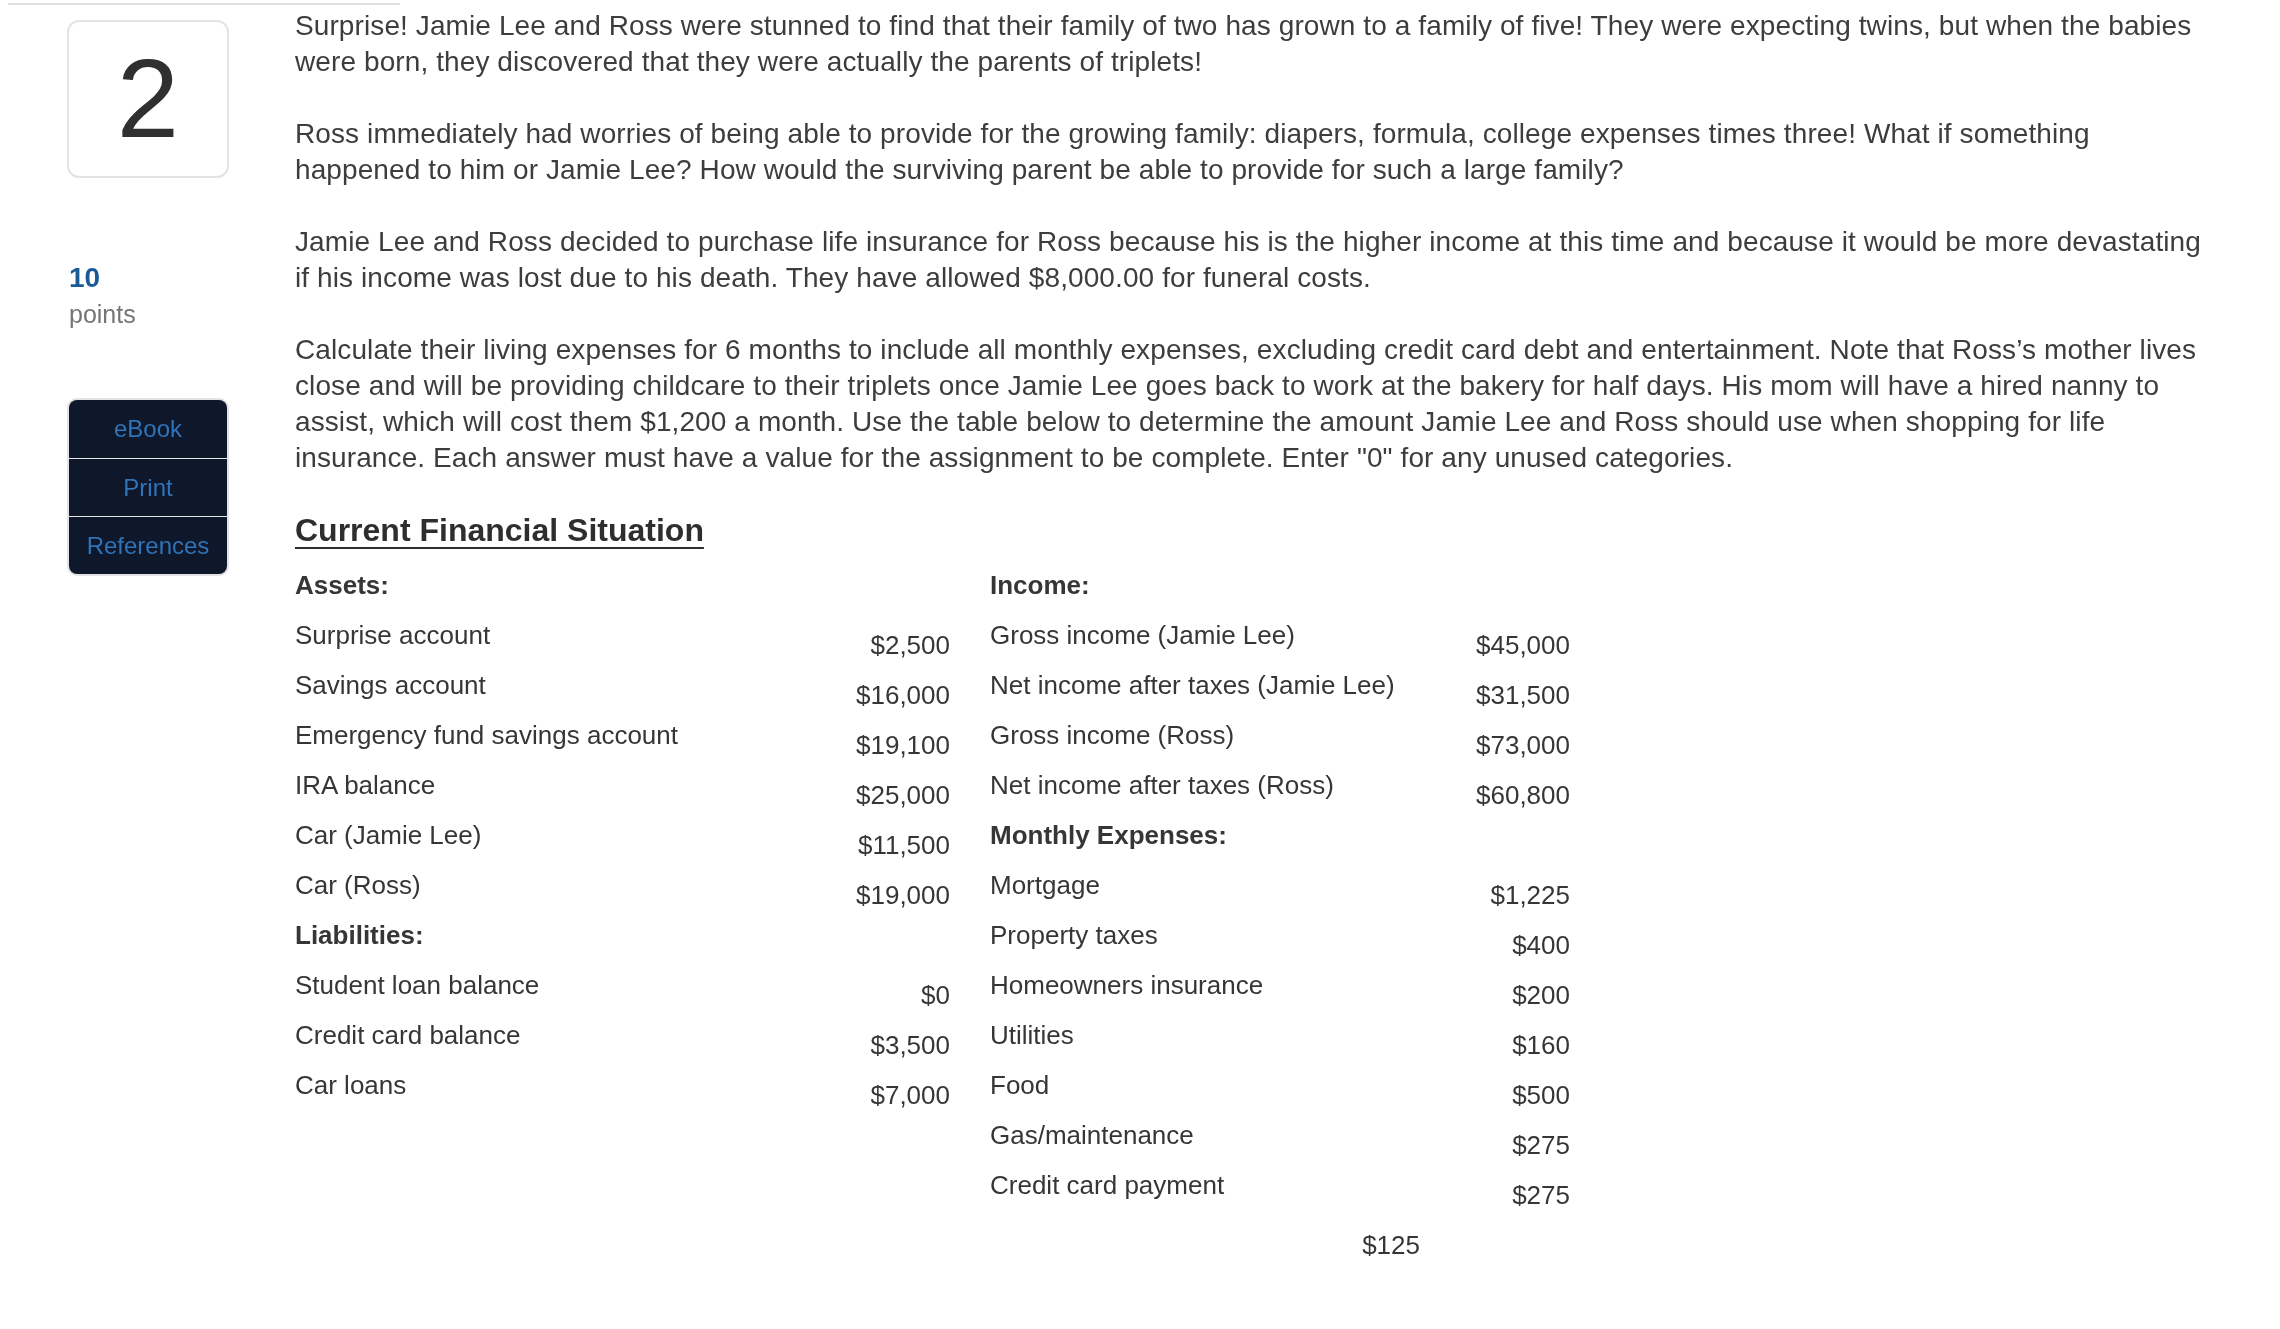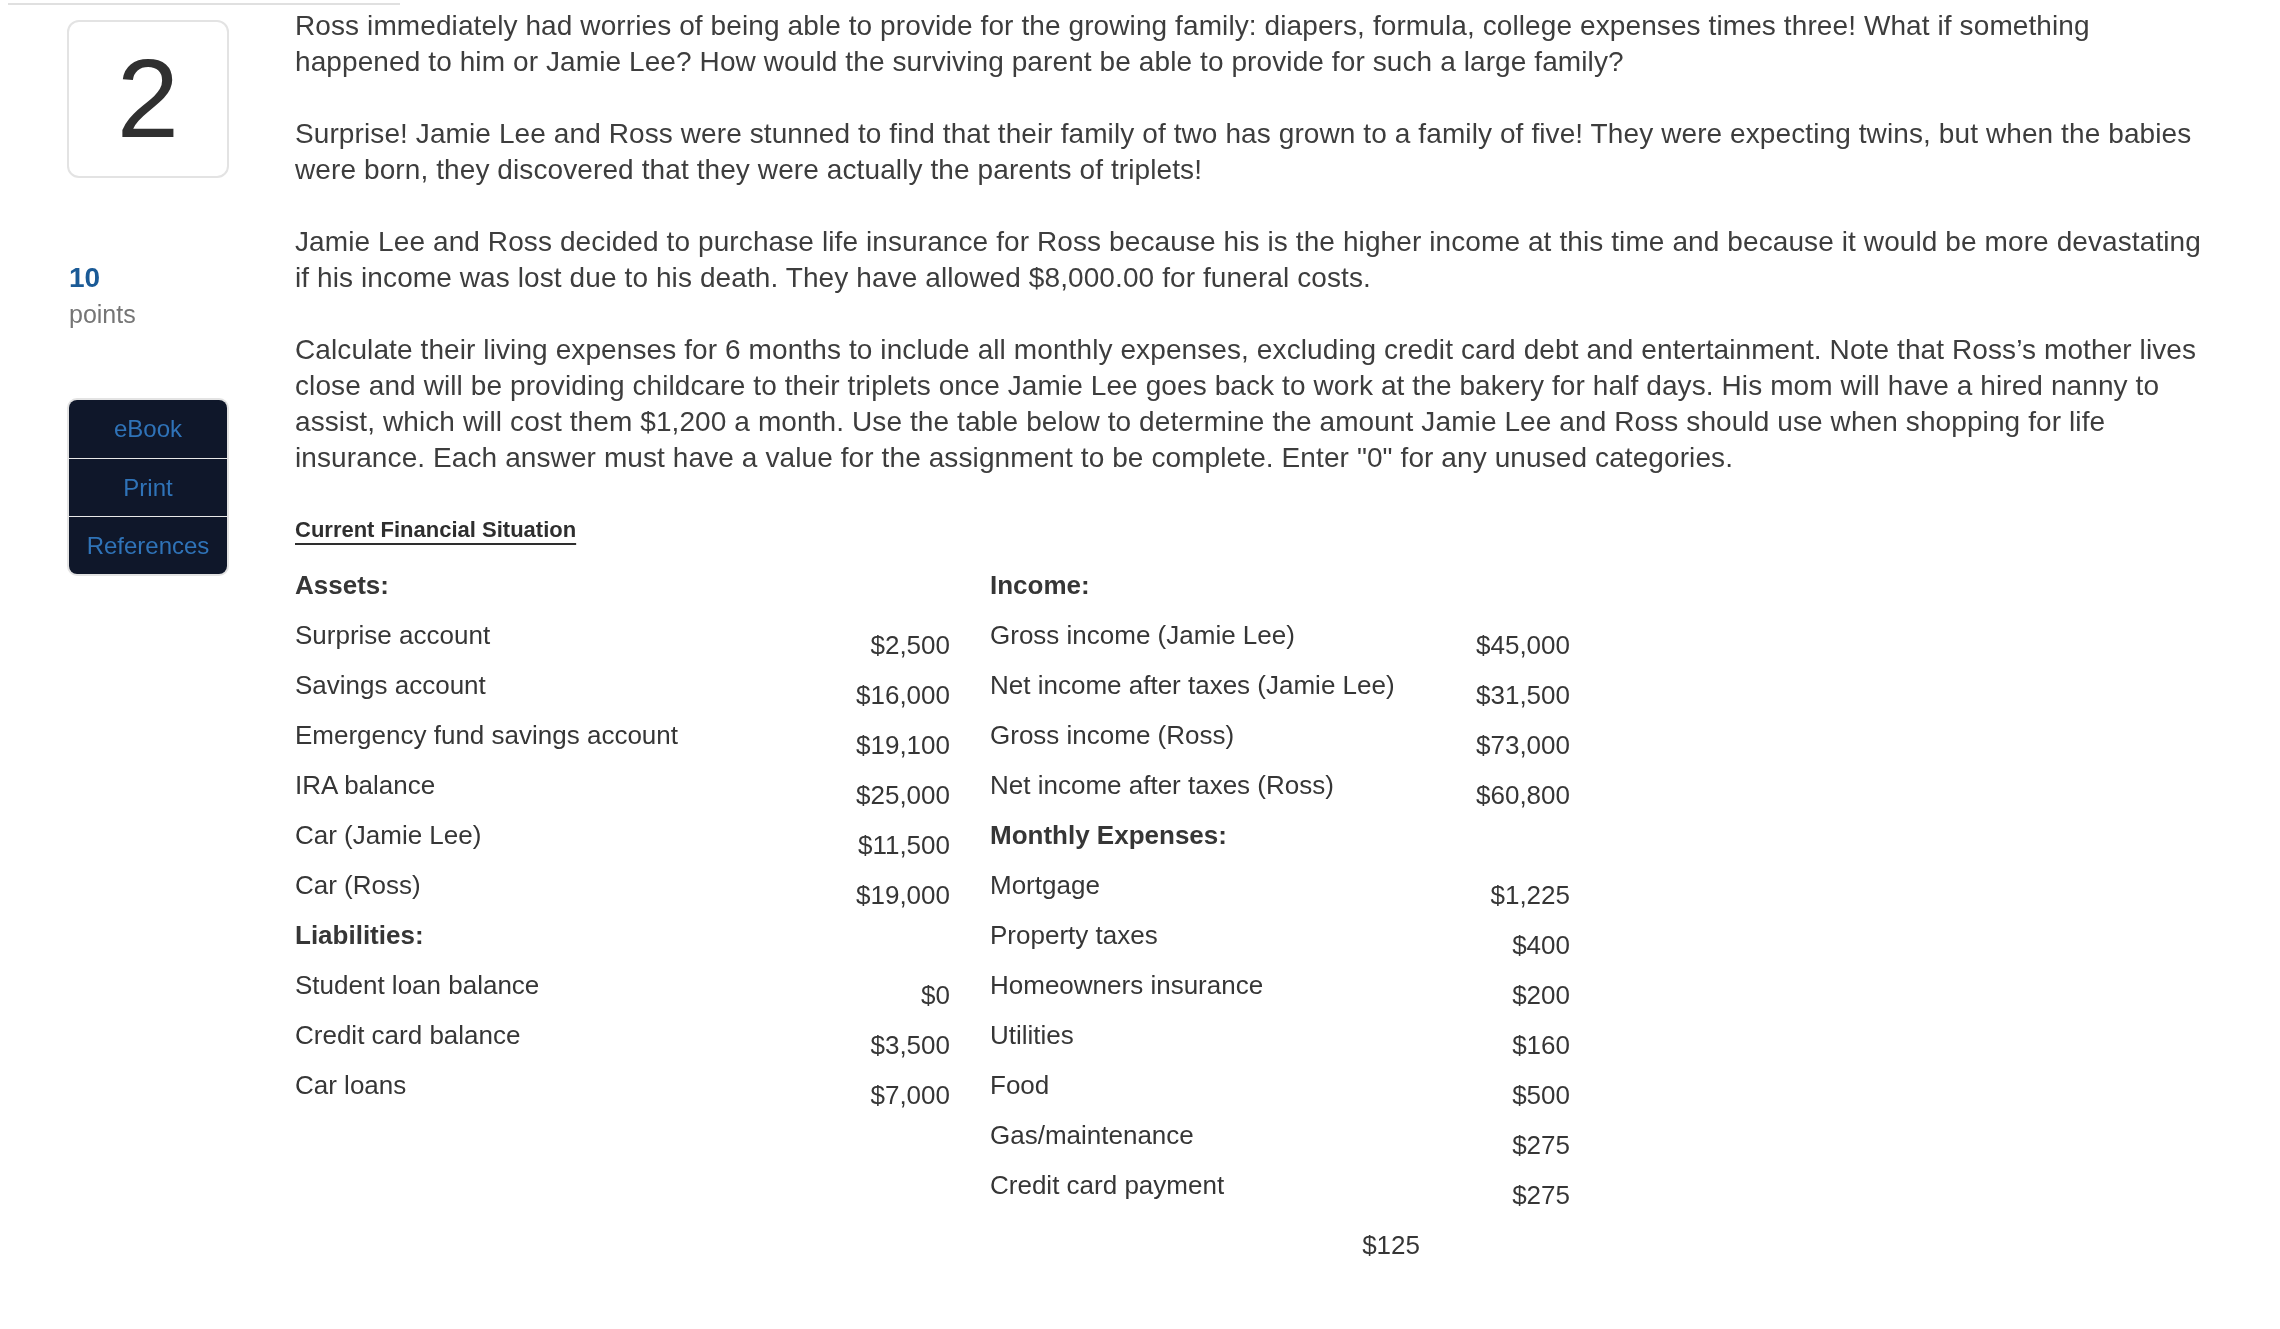--- a/index.html
+++ b/index.html
@@ -28,21 +28,21 @@
     display:block; width:100%; height:58px; background:#0f172a; border:none;
     border-top:1px solid #e8e8e8; color:#2f73b8; font-size:24px;
     font-family:"Liberation Sans", sans-serif; cursor:pointer; text-align:center;
   }
   .btn-group button:first-child { border-top:none; }
 
   
   .content { position:absolute; left:295px; top:0; width:1910px; padding-top:8px; }
   .content p { margin:0 0 36px 0; font-size:28px; line-height:36px; letter-spacing:0.1px; color:#3d3d3d; }
   .fin-title {
-    margin:28px 0 12px 0; font-size:22px; line-height:36px; font-weight:700; color:#2e2e2e;
+    margin:28px 0 12px 0; font-size:32px; line-height:36px; font-weight:700; color:#2e2e2e;
     text-decoration:underline; text-decoration-thickness:2px; text-underline-offset:6px;
   }
   .fin-table { margin-top:10px; }
   .frow {
     display:grid; grid-template-columns:480px 175px 470px 150px;
     height:50px; align-items:center; font-size:26px; color:#363636;
   }
   .frow .c { white-space:nowrap; }
   .l-value, .r-value { text-align:right;margin-top:20px; }
   .r-label { padding-left:40px; }
@@ -64,22 +64,22 @@
     </div>
     <div class="btn-group">
       <button type="button">eBook</button>
       <button type="button">Print</button>
       <button type="button">References</button>
     </div>
   </aside>
 
   <main class="content">
     <div id="paragraphs">
+        <p>Surprise! Jamie Lee and Ross were stunned to find that their family of two has grown to a family of five! They were expecting twins, but when the babies were born, they discovered that they were actually the parents of triplets!</p>
         <p>Ross immediately had worries of being able to provide for the growing family: diapers, formula, college expenses times three! What if something happened to him or Jamie Lee? How would the surviving parent be able to provide for such a large family?</p>
-        <p>Surprise! Jamie Lee and Ross were stunned to find that their family of two has grown to a family of five! They were expecting twins, but when the babies were born, they discovered that they were actually the parents of triplets!</p>
         <p>Jamie Lee and Ross decided to purchase life insurance for Ross because his is the higher income at this time and because it would be more devastating if his income was lost due to his death. They have allowed $8,000.00 for funeral costs.</p>
         <p>Calculate their living expenses for 6 months to include all monthly expenses, excluding credit card debt and entertainment. Note that Ross’s mother lives close and will be providing childcare to their triplets once Jamie Lee goes back to work at the bakery for half days. His mom will have a hired nanny to assist, which will cost them $1,200 a month. Use the table below to determine the amount Jamie Lee and Ross should use when shopping for life insurance. Each answer must have a value for the assignment to be complete. Enter "0" for any unused categories.</p>
       </div>
     <h2 class="fin-title">Current Financial Situation</h2>
     <div id="fin-table" class="fin-table">
         <div class="frow">
     <div class="c l-label bold">Assets:</div>
     <div class="c l-value"></div>
     <div class="c r-label bold">Income:</div>
     <div class="c r-value"></div>

